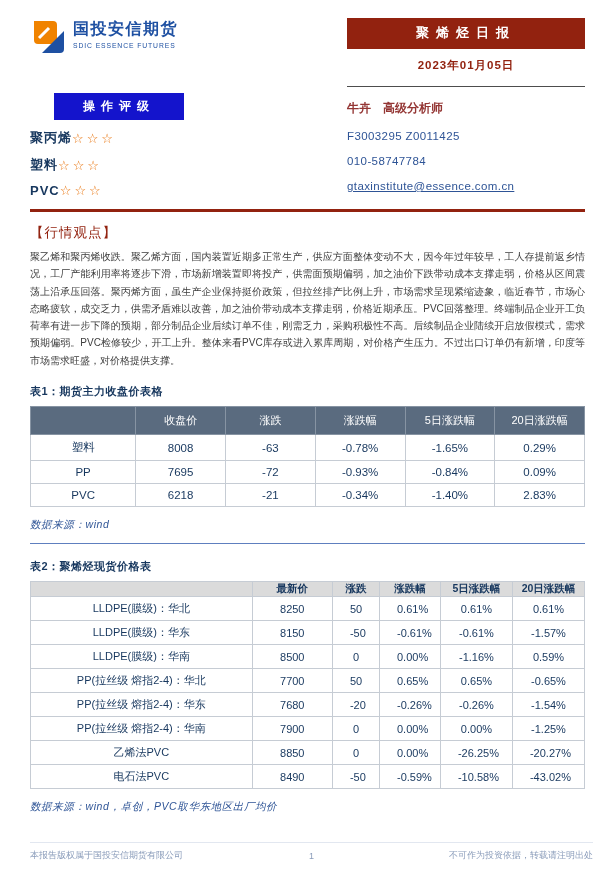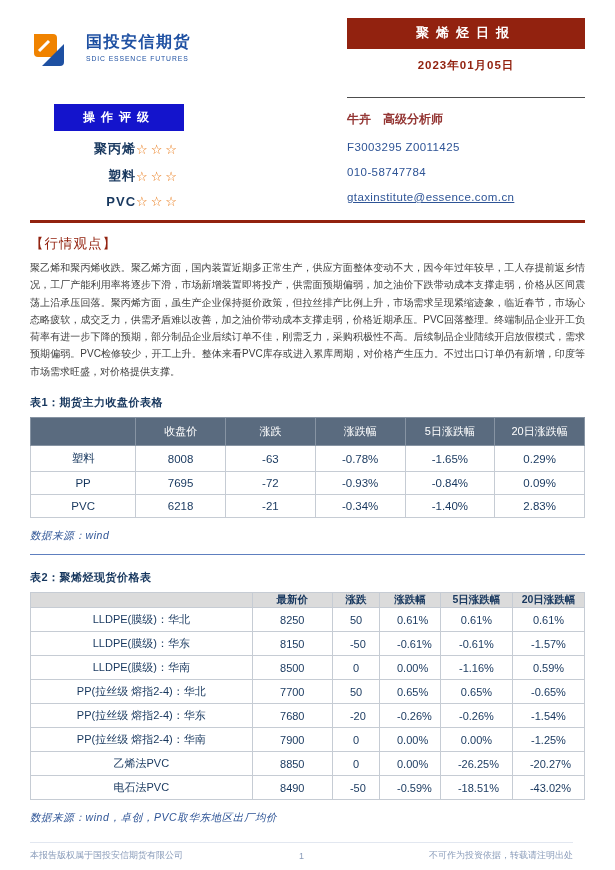--- a/index.html
+++ b/index.html
@@ -1,30 +1,30 @@
 <!DOCTYPE html>
 <html style="--brand-red: #92220F; --rating-blue: #1414CC; --navy: #17375E; --star-orange: #E8730C; --analyst-red: #943634; --link-blue: #2E5496; --logo-blue: #1E50A2; --logo-orange: #F08300; --t1-header-bg: #5A6B7F; --t2-header-bg: #DBDBDB; --table-border: #C6CCD4;"><head>
 <meta charset="utf-8">
 <style>
   *{box-sizing:border-box;}
   html,body{margin:0;padding:0;background:#ffffff;}
   body{font-family:"Liberation Sans","DejaVu Sans",sans-serif;}
   .page{position:relative;width:615px;height:870px;margin:0 auto;background:#fff;padding:18px 30px 10px;overflow:hidden;}
 
   .header-top{display:flex;justify-content:space-between;align-items:flex-start;}
-  .logo-block{display:flex;align-items:flex-start;gap:20px;margin-top:14px;}
+  .logo-block{display:flex;align-items:flex-start;gap:7px;margin-top:1px;}
   .logo-text .cn{font-size:16px;font-weight:bold;color:var(--logo-blue,#1E50A2);letter-spacing:1.5px;}
   .logo-text .en{font-size:6.8px;color:var(--logo-blue,#1E50A2);letter-spacing:0.9px;margin-top:2px;}
   .right-col{width:238px;}
   .banner{background:var(--brand-red,#92220F);color:#fff;text-align:center;font-size:13px;font-weight:bold;letter-spacing:7px;padding:6px 0 7px;}
-  .report-date{color:var(--brand-red,#92220F);text-align:center;font-weight:bold;font-size:11.5px;padding:9px 0 24px;border-bottom:1px solid #4d4d4d;letter-spacing:1px;}
+  .report-date{color:var(--brand-red,#92220F);text-align:center;font-weight:bold;font-size:11.5px;padding:9px 0 13px;border-bottom:1px solid #4d4d4d;letter-spacing:1px;}
 
   .header-bottom{display:flex;justify-content:space-between;}
   .rating-box{width:130px;margin:6px 0 4px 24px;background:var(--rating-blue,#1414CC);color:#fff;text-align:center;font-size:12px;font-weight:bold;letter-spacing:6px;padding:5px 0;}
-  .rating-row{display:flex;justify-content:flex-end;align-items:center;width:150px;margin:9px 0;}
+  .rating-row{display:flex;justify-content:flex-start;align-items:center;width:150px;margin:9px 0;}
   .rating-name{font-size:13px;font-weight:bold;color:var(--navy,#17375E);letter-spacing:1px;}
   .rating-stars{color:var(--star-orange,#E8730C);font-size:13px;letter-spacing:3px;}
 
   .analyst-col{width:238px;padding-top:13px;}
   .analyst-name{color:var(--analyst-red,#943634);font-weight:bold;font-size:12px;margin:0 0 13px;}
   .analyst-line{color:var(--link-blue,#2E5496);font-size:11.5px;margin:0 0 13px;letter-spacing:0.4px;}
   .analyst-email{color:var(--link-blue,#2E5496);text-decoration:underline;cursor:pointer;}
 
   .red-divider{height:3px;background:var(--brand-red,#92220F);margin-top:2px;}
   .section-title{color:var(--brand-red,#92220F);font-size:13.5px;font-weight:normal;margin:12px 0 2px;letter-spacing:1px;}
@@ -39,21 +39,21 @@
   .blue-divider{border:none;border-top:1px solid #5E7FBF;margin:11px 0 0;}
   .t2 th{background:var(--t2-header-bg,#DBDBDB);color:var(--navy,#17375E);font-weight:bold;font-size:10.5px;padding:0 1px;border:1px solid var(--table-border,#C6CCD4);}
   .t2 td{color:var(--navy,#17375E);font-size:11px;text-align:center;padding:4px 17px;border:1px solid var(--table-border,#C6CCD4);}
   .t2 .c0{width:40%;}
   .t2 .c1{width:14.5%;}
   .t2 .c2{width:8.5%;}
   .t2 .c3{width:11%;}
   .t2 .c4{width:13%;}
   .t2 .c5{width:13%;}
 
-  .page-footer{position:absolute;left:30px;right:42px;bottom:8px;display:flex;justify-content:space-between;align-items:center;font-size:9px;color:#8a9cba;border-top:1px solid #e2e7f0;padding-top:6px;}
+  .page-footer{position:absolute;left:30px;right:22px;bottom:8px;display:flex;justify-content:space-between;align-items:center;font-size:9px;color:#8a9cba;border-top:1px solid #e2e7f0;padding-top:6px;}
   .page-num{position:absolute;left:50%;transform:translateX(-50%);}
 </style>
 </head>
 <body>
 
 <div class="page">
 
   <div class="header-top">
     <div class="logo-block">
       <svg class="logo-mark" width="36" height="36" viewBox="0 0 36 36" aria-hidden="true">
@@ -211,21 +211,21 @@
         <td>0</td>
         <td>0.00%</td>
         <td>-26.25%</td>
         <td>-20.27%</td>
       </tr>
       <tr>
         <td>电石法PVC</td>
         <td>8490</td>
         <td>-50</td>
         <td>-0.59%</td>
-        <td>-18.51%</td>
+        <td>-10.58%</td>
         <td>-43.02%</td>
       </tr>
     </tbody>
   </table>
   <div class="source-line">数据来源：wind，卓创，PVC取华东地区出厂均价</div>
 
   <div class="page-footer">
     <span>本报告版权属于国投安信期货有限公司</span>
     <span class="page-num">1</span>
     <span>不可作为投资依据，转载请注明出处</span>

